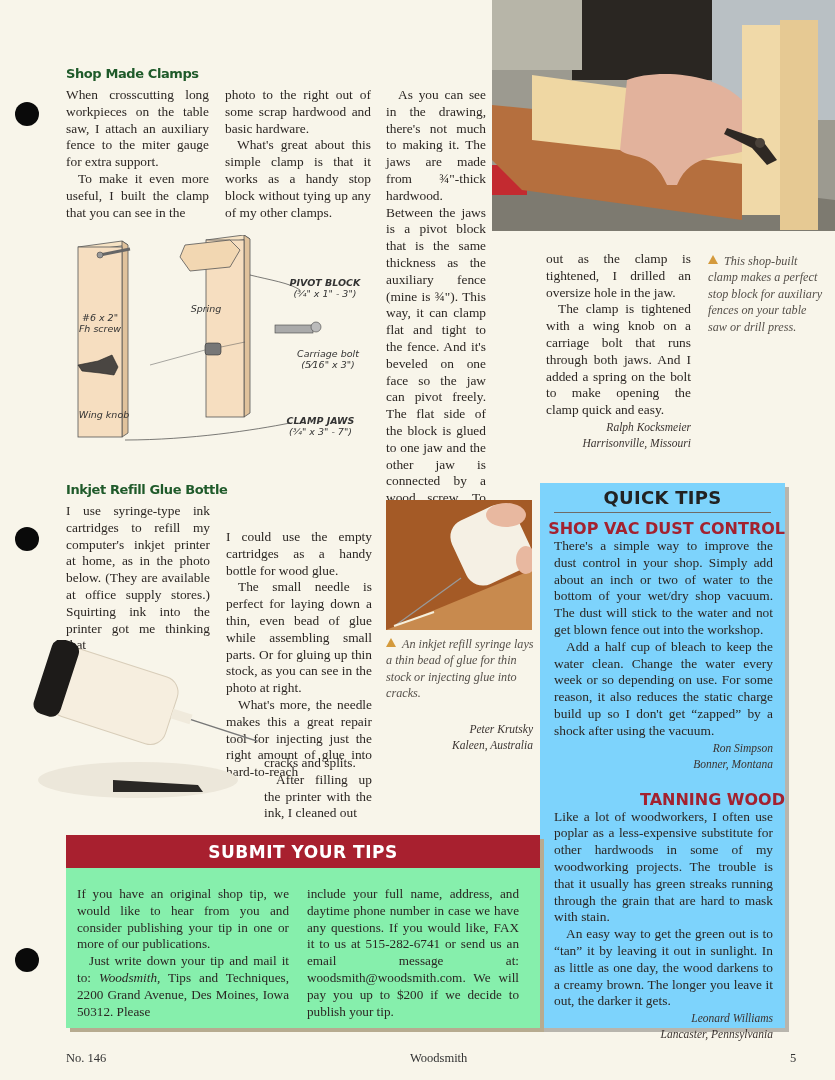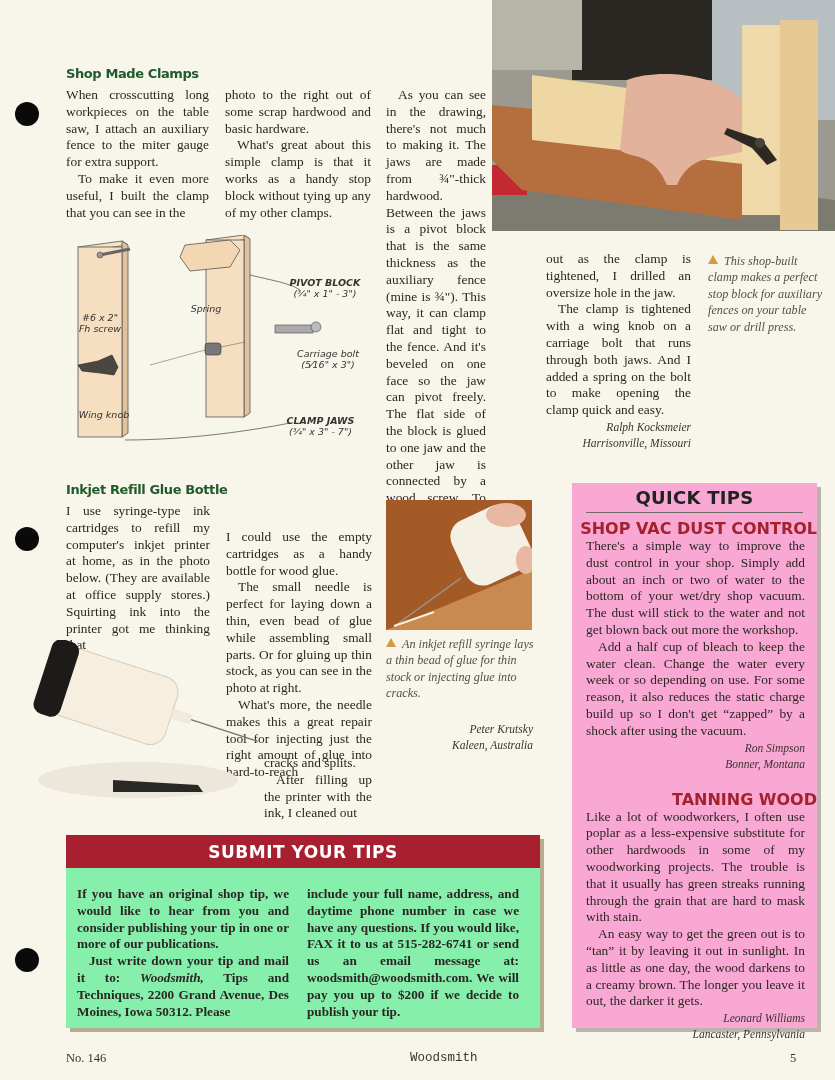--- a/index.html
+++ b/index.html
@@ -43,22 +43,22 @@
   }
   .photo { position: absolute; overflow: hidden; }
   .label {
     font-family: "DejaVu Sans", "Liberation Sans", sans-serif; font-style: italic;
     font-size: 9.5px; line-height: 11px; color: #333; text-align: center;
   }
   .label b { font-weight: bold; }
 
   
   .qt-box {
-    position: absolute; left: 572px; top: 483px; width: 245px; height: 545px;
-    background: #f9a8d4; box-shadow: 4px 4px 0 #b8b5ad;
+    position: absolute; left: 540px; top: 483px; width: 245px; height: 545px;
+    background: #7dd3fc; box-shadow: 4px 4px 0 #b8b5ad;
   }
   .qt-title {
     font-family: "DejaVu Sans", "Liberation Sans", sans-serif; font-weight: bold;
     font-size: 18px; text-align: center; color: #222; letter-spacing: 0.3px;
     margin-top: 4px;
   }
   .qt-rule { margin: 4px 14px 0 14px; border-top: 1.5px solid #6f6c66; }
   .qt-sub {
     font-family: "DejaVu Sans", "Liberation Sans", sans-serif; font-weight: bold;
     font-size: 16px; text-align: right; color: #a3222f; margin-top: 6px;
@@ -68,21 +68,21 @@
   
   .sub-box {
     position: absolute; left: 66px; top: 835px; width: 474px; height: 193px;
     background: #86efac; box-shadow: 4px 4px 0 #b7ab90;
   }
   .sub-head {
     height: 33px; background: #a8202f; color: #fff;
     font-family: "DejaVu Sans", "Liberation Sans", sans-serif; font-weight: bold;
     font-size: 17px; text-align: center; line-height: 34px; letter-spacing: 0.5px;
   }
-  .sub-cols { display: flex; gap: 18px; padding: 18px 10px 0 11px; font-weight: bold; }
+  .sub-cols { display: flex; gap: 18px; padding: 18px 10px 0 11px; }
   .sub-cols .body-text { width: 212px; font-size: 13.2px; line-height: 16.8px; }
   .footer {
     position: absolute; top: 1051px; font-family: "Liberation Serif", serif;
     font-size: 12.5px; color: #333;
   }
 </style>
 </head>
 <body>
 
 <div class="hole" style="left:15px;top:102px;"></div>
@@ -232,21 +232,21 @@
   <div class="sig">Peter Krutsky</div>
   <div class="sig">Kaleen, Australia</div>
 </div>
 
 <div class="qt-box">
   <div class="qt-title">QUICK TIPS</div>
   <div class="qt-rule"></div>
 
   <div class="qt-sub">SHOP VAC DUST CONTROL</div>
   <div class="qt-text body-text">
-    <p class="first">There's a simple way to improve the dust control in your shop. Simply add about an inch or two of water to the bottom of your wet/dry shop vacuum. The dust will stick to the water and not get blown back out more the workshop.</p>
+    <p class="first">There's a simple way to improve the dust control in your shop. Simply add about an inch or two of water to the bottom of your wet/dry shop vacuum. The dust will stick to the water and not get blown fence out into the workshop.</p>
     <p>Add a half cup of bleach to keep the water clean. Change the water every week or so depending on use. For some reason, it also reduces the static charge build up so I don't get “zapped” by a shock after using the vacuum.</p>
     <div class="sig">Ron Simpson</div>
     <div class="sig">Bonner, Montana</div>
   </div>
 
   <div class="qt-sub" style="margin-top:18px;">TANNING WOOD</div>
   <div class="qt-text body-text">
     <p class="first">Like a lot of woodworkers, I often use poplar as a less-expensive substitute for other hardwoods in some of my woodworking projects. The trouble is that it usually has green streaks running through the grain that are hard to mask with stain.</p>
     <p>An easy way to get the green out is to “tan” it by leaving it out in sunlight. In as little as one day, the wood darkens to a creamy brown. The longer you leave it out, the darker it gets.</p>
     <div class="sig">Leonard Williams</div>
@@ -261,14 +261,14 @@
       <p class="first">If you have an original shop tip, we would like to hear from you and consider publishing your tip in one or more of our publications.</p>
       <p><span>Just write down your tip and mail it to: </span><i>Woodsmith,</i><span> Tips and Techniques, 2200 Grand Avenue, Des Moines, Iowa 50312. Please</span></p>
     </div>
     <div class="body-text">
       <p class="first">include your full name, address, and daytime phone number in case we have any questions. If you would like, FAX it to us at 515-282-6741 or send us an email message at: woodsmith@woodsmith.com. We will pay you up to $200 if we decide to publish your tip.</p>
     </div>
   </div>
 </div>
 
 <div class="footer" style="left:66px;">No. 146</div>
-<div class="footer" style="left:410px;font-family:Liberation Mono, monospace;">Woodsmith</div>
+<div class="footer" style="left:410px;">Woodsmith</div>
 <div class="footer" style="left:790px;">5</div>
 
 </body></html>

